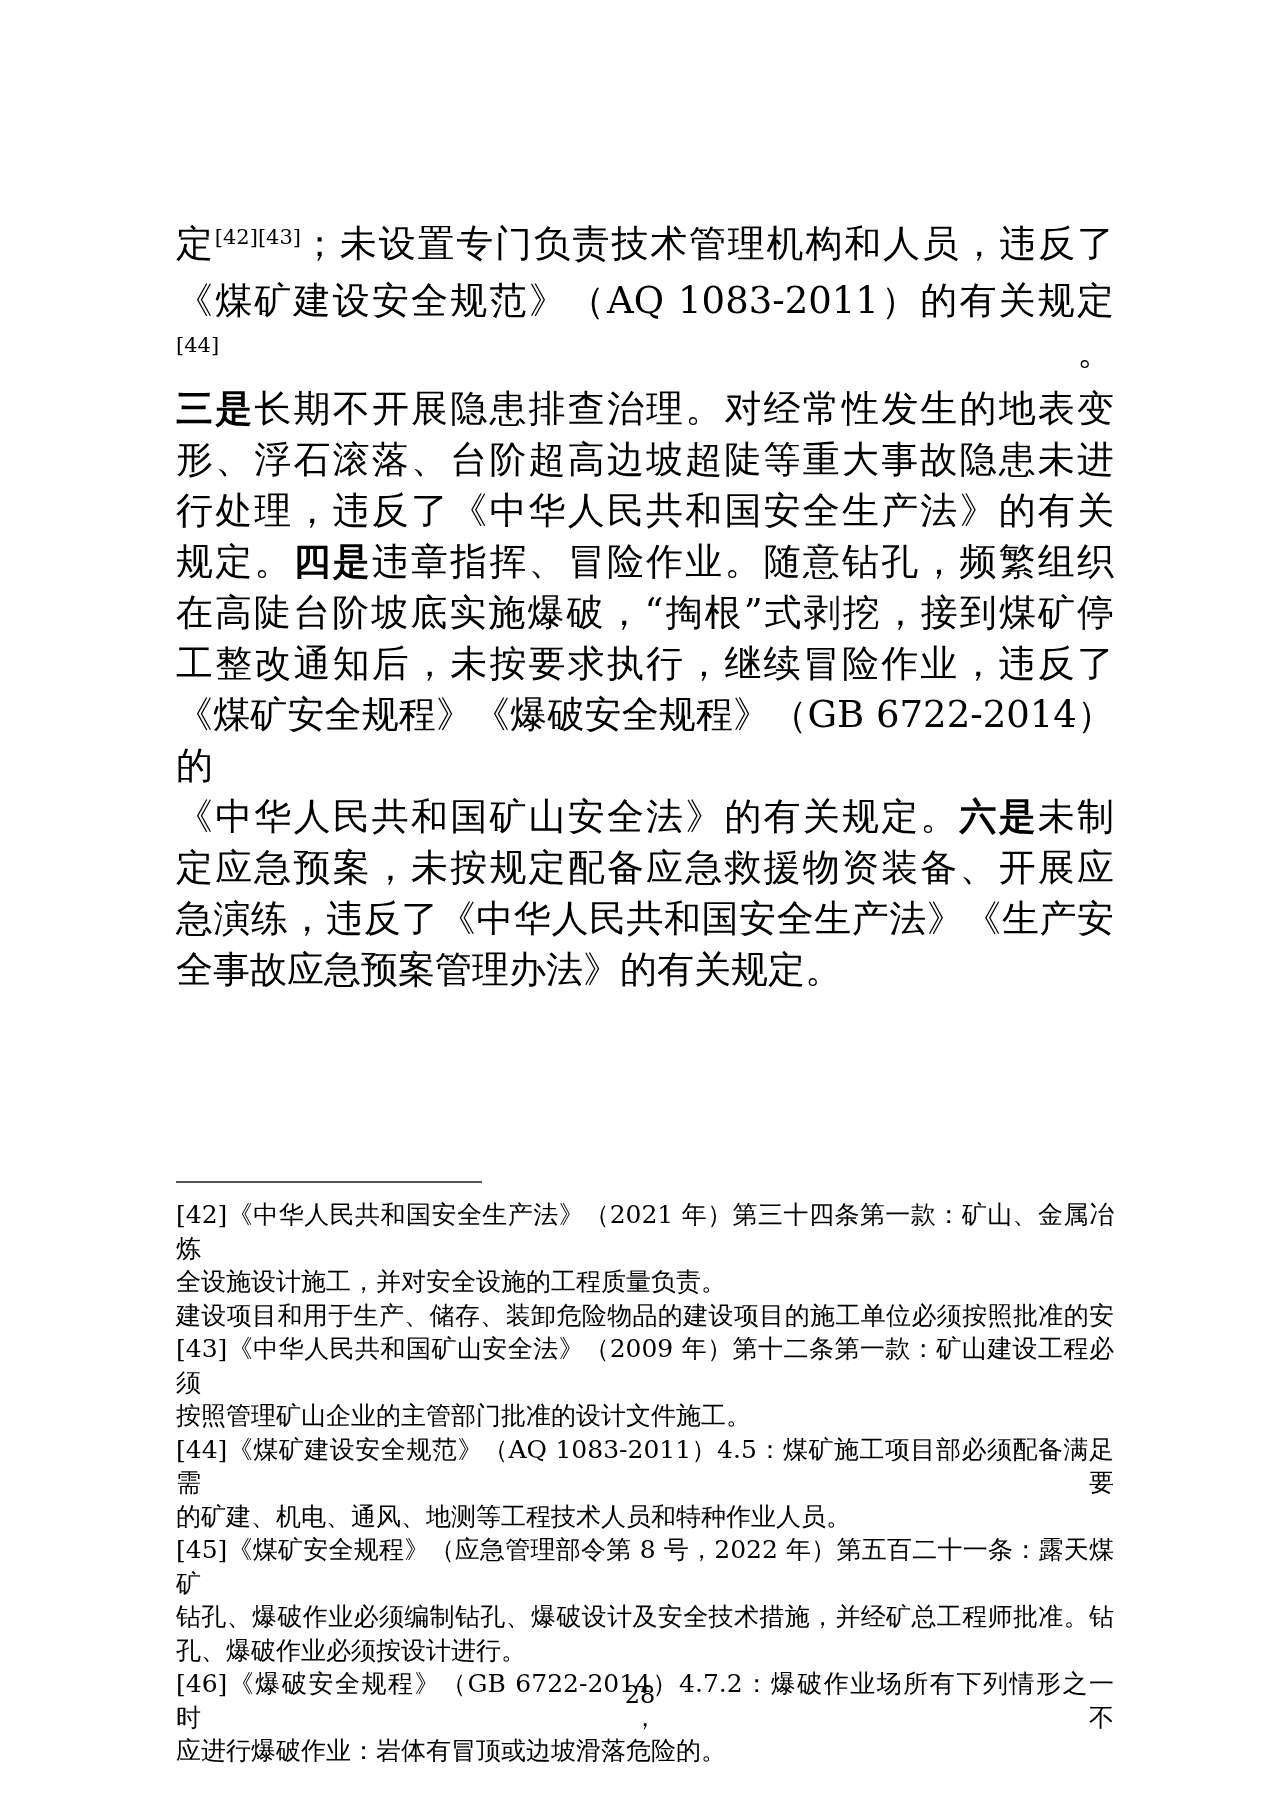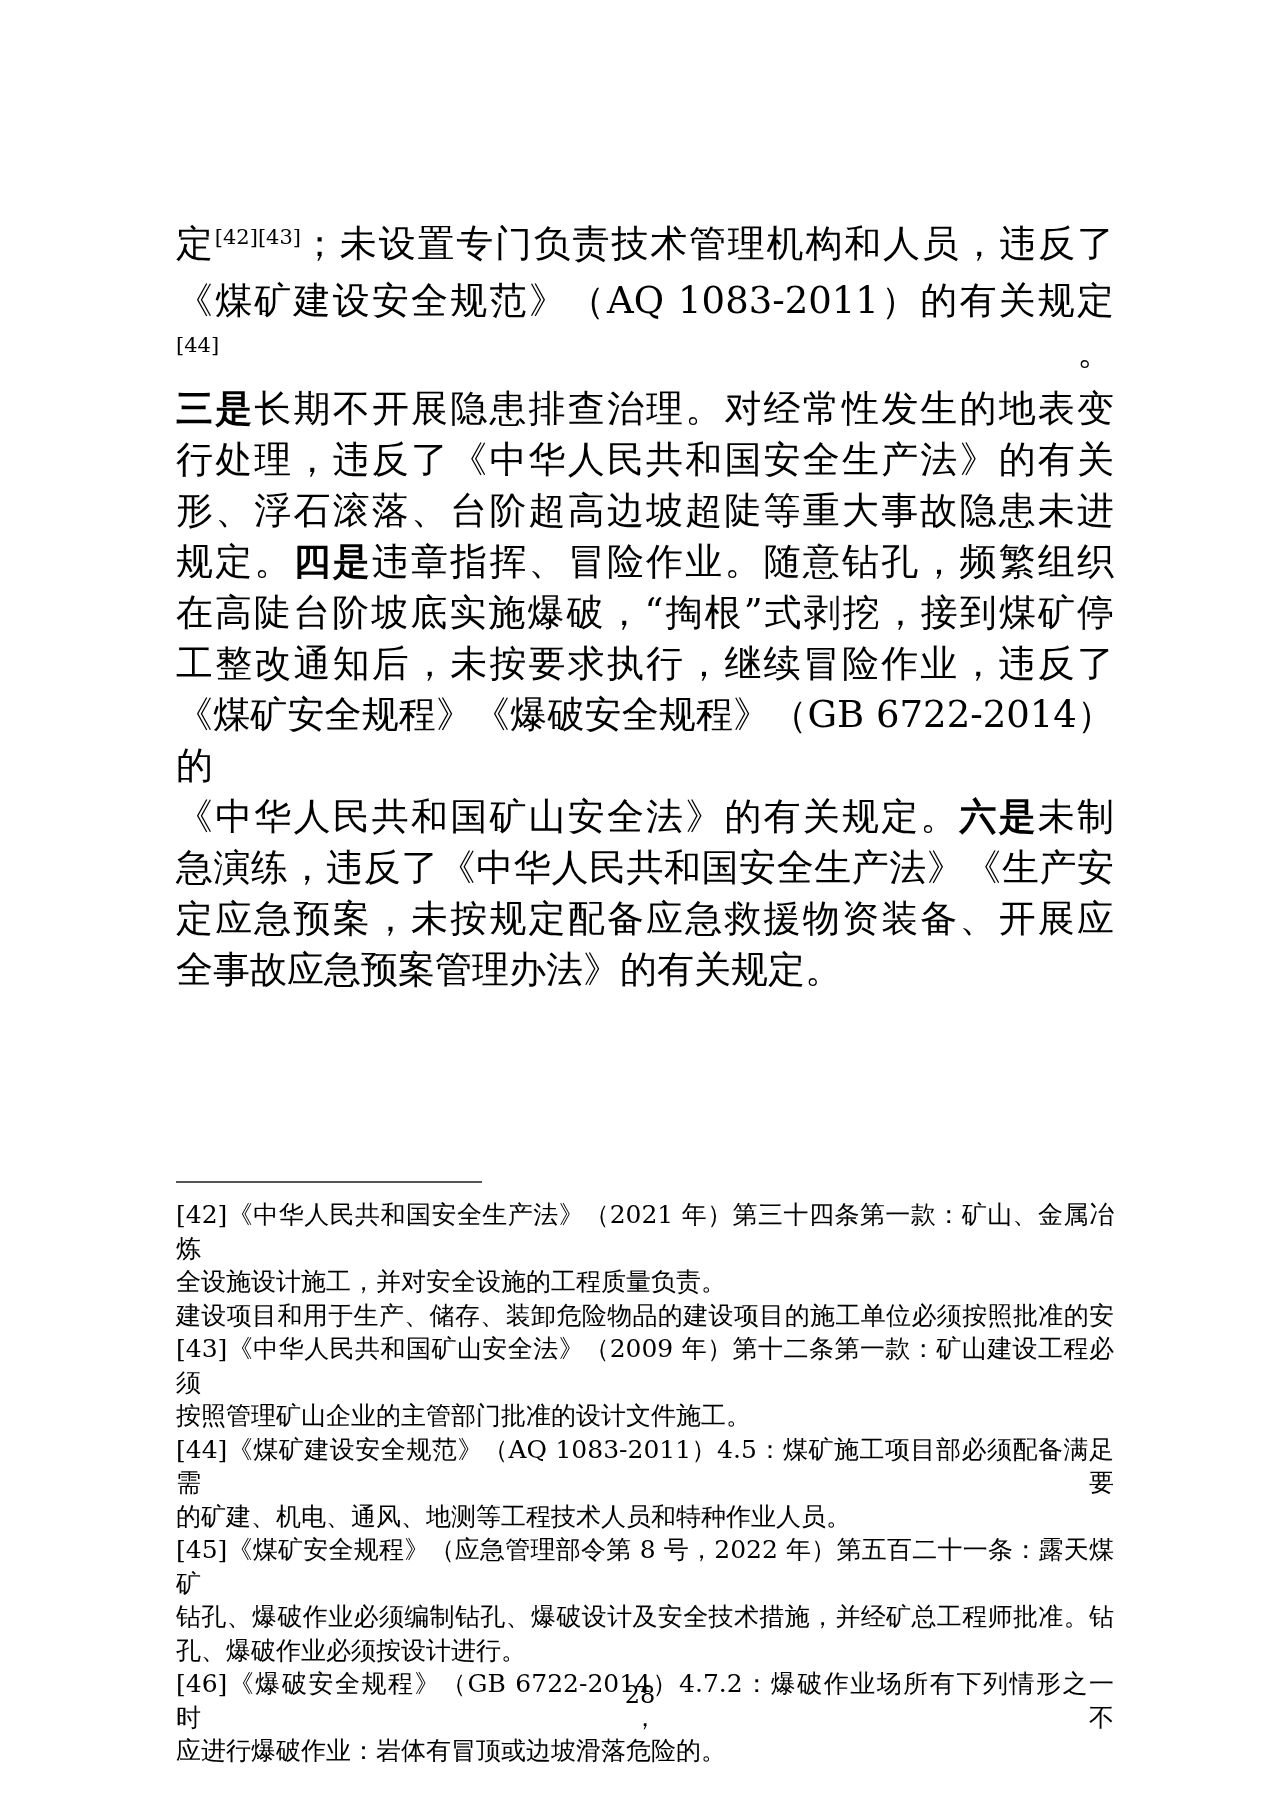--- a/index.html
+++ b/index.html
@@ -72,29 +72,29 @@
   }
 </style>
 </head>
 <body>
 
 <div class="page">
   <div class="body-text">
       <div class="tline"><span>定</span><span class="sup">[42][43]</span><span>；未设置专门负责技术管理机构和人员，违反了</span></div>
       <div class="tline"><span>《煤矿建设安全规范》（AQ 1083-2011）的有关规定</span><span class="sup">[44]</span><span>。</span></div>
       <div class="tline"><span class="b">三是</span><span>长期不开展隐患排查治理。对经常性发生的地表变</span></div>
+      <div class="tline"><span>形、浮石滚落、台阶超高边坡超陡等重大事故隐患未进</span></div>
       <div class="tline"><span>行处理，违反了《中华人民共和国安全生产法》的有关</span></div>
-      <div class="tline"><span>形、浮石滚落、台阶超高边坡超陡等重大事故隐患未进</span></div>
       <div class="tline"><span>规定。</span><span class="b">四是</span><span>违章指挥、冒险作业。随意钻孔，频繁组织</span></div>
       <div class="tline"><span>在高陡台阶坡底实施爆破，“掏根”式剥挖，接到煤矿停</span></div>
       <div class="tline"><span>工整改通知后，未按要求执行，继续冒险作业，违反了</span></div>
       <div class="tline"><span>《煤矿安全规程》《爆破安全规程》（GB 6722-2014）的</span></div>
       <div class="tline"><span>《中华人民共和国矿山安全法》的有关规定。</span><span class="b">六是</span><span>未制</span></div>
+      <div class="tline"><span>定应急预案，未按规定配备应急救援物资装备、开展应</span></div>
       <div class="tline"><span>急演练，违反了《中华人民共和国安全生产法》《生产安</span></div>
-      <div class="tline"><span>定应急预案，未按规定配备应急救援物资装备、开展应</span></div>
       <div class="tline last"><span>全事故应急预案管理办法》的有关规定。</span></div>
     </div>
   <div class="footnote-sep"></div>
   <div class="footnotes" id="footnotes">
       <div class="footnote-item">
         <div class="tline"><span>[42]《中华人民共和国安全生产法》（2021 年）第三十四条第一款：矿山、金属冶炼</span></div>
         <div class="tline last"><span>全设施设计施工，并对安全设施的工程质量负责。</span></div>
         <div class="tline"><span>建设项目和用于生产、储存、装卸危险物品的建设项目的施工单位必须按照批准的安</span></div>
       </div>
       <div class="footnote-item">

